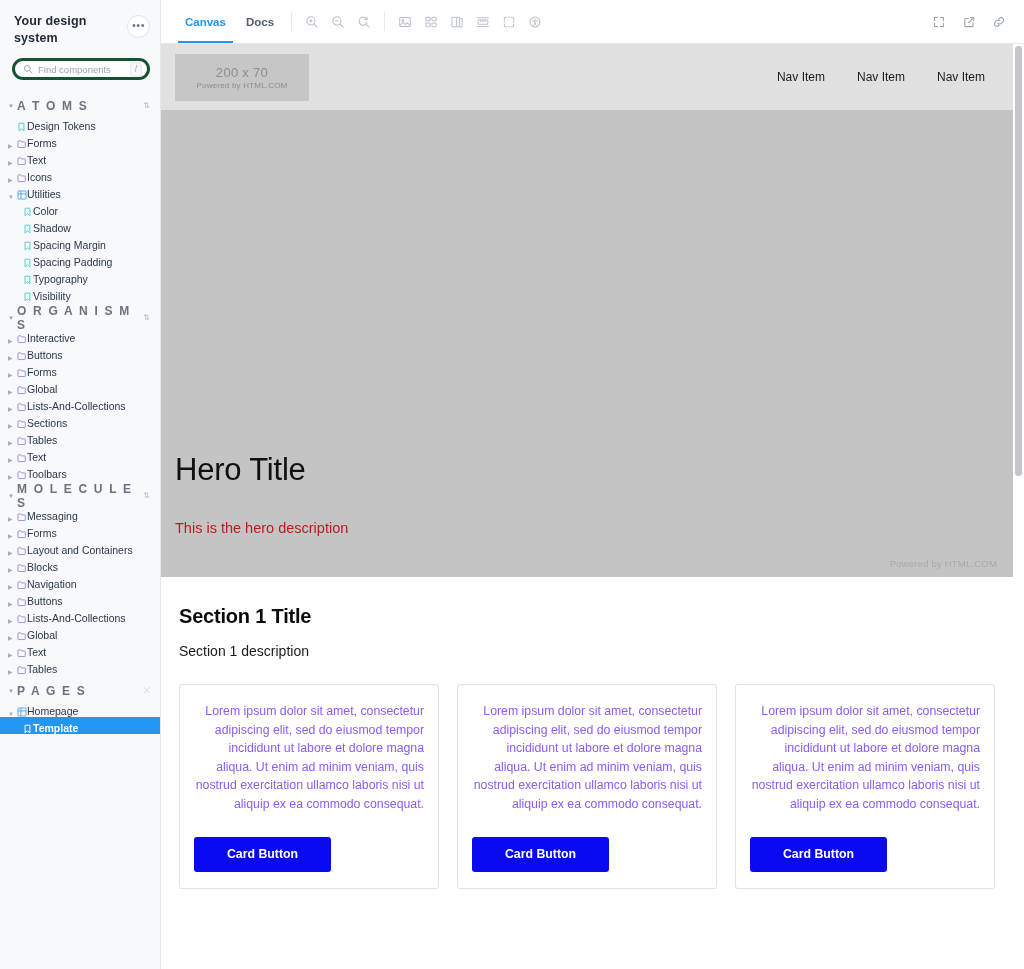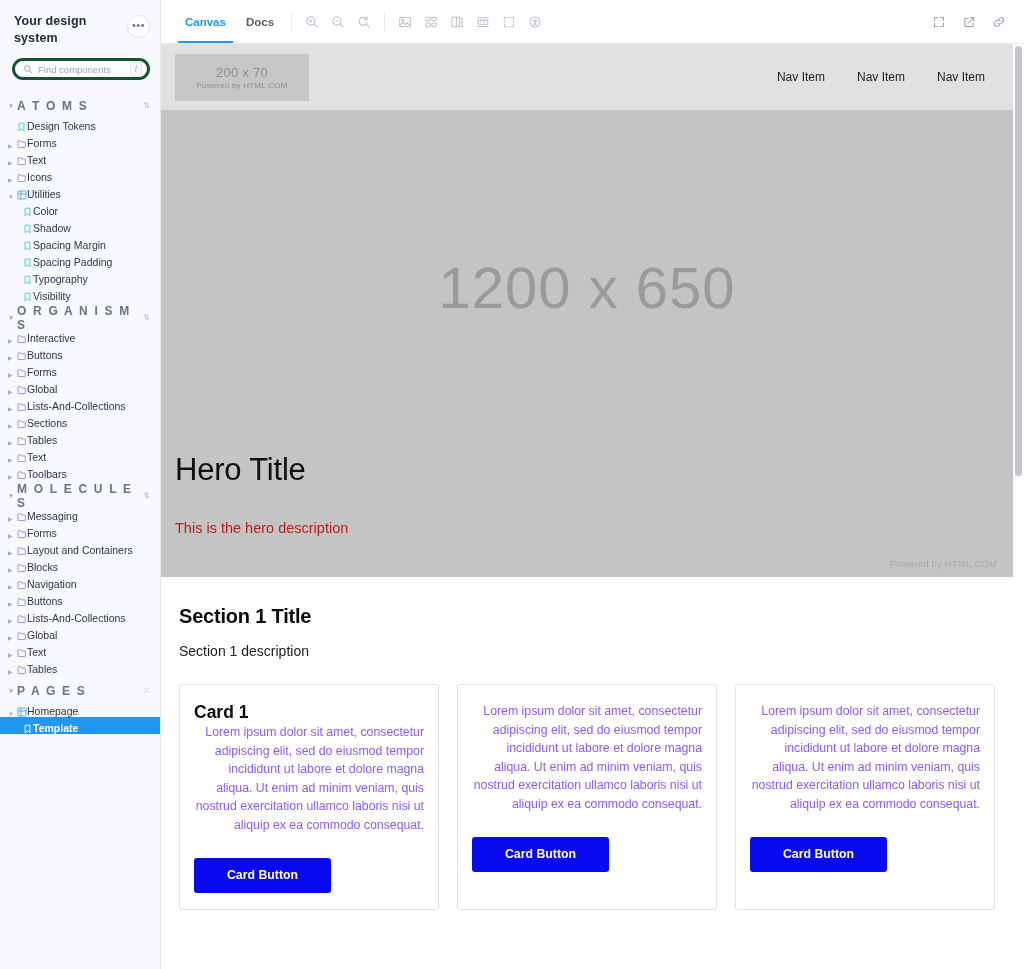--- a/index.html
+++ b/index.html
@@ -630,35 +630,33 @@
             <span class="l2">Powered by HTML.COM</span>
           </div>
           <nav class="site-nav">
             <a href="#">Nav Item</a>
             <a href="#">Nav Item</a>
             <a href="#">Nav Item</a>
           </nav>
         </div>
 
         <div class="hero">
-          <div class="hero-ghost">1200 x 650</div>
           <div class="hero-inner">
             <h1>Hero Title</h1>
             <p>This is the hero description</p>
           </div>
           <div class="hero-credit">Powered by HTML.COM</div>
         </div>
 
         <div class="section">
           <h2>Section 1 Title</h2>
           <div class="sdesc">Section 1 description</div>
 
           <div class="cards">
             <div class="card">
-              <h3>Card 1</h3>
               <p>Lorem ipsum dolor sit amet, consectetur adipiscing elit, sed do eiusmod tempor incididunt ut labore et dolore magna aliqua. Ut enim ad minim veniam, quis nostrud exercitation ullamco laboris nisi ut aliquip ex ea commodo consequat.</p>
               <button class="card-btn">Card Button</button>
             </div>
             <div class="card">
               <p>Lorem ipsum dolor sit amet, consectetur adipiscing elit, sed do eiusmod tempor incididunt ut labore et dolore magna aliqua. Ut enim ad minim veniam, quis nostrud exercitation ullamco laboris nisi ut aliquip ex ea commodo consequat.</p>
               <button class="card-btn">Card Button</button>
             </div>
             <div class="card">
               <p>Lorem ipsum dolor sit amet, consectetur adipiscing elit, sed do eiusmod tempor incididunt ut labore et dolore magna aliqua. Ut enim ad minim veniam, quis nostrud exercitation ullamco laboris nisi ut aliquip ex ea commodo consequat.</p>
               <button class="card-btn">Card Button</button>

